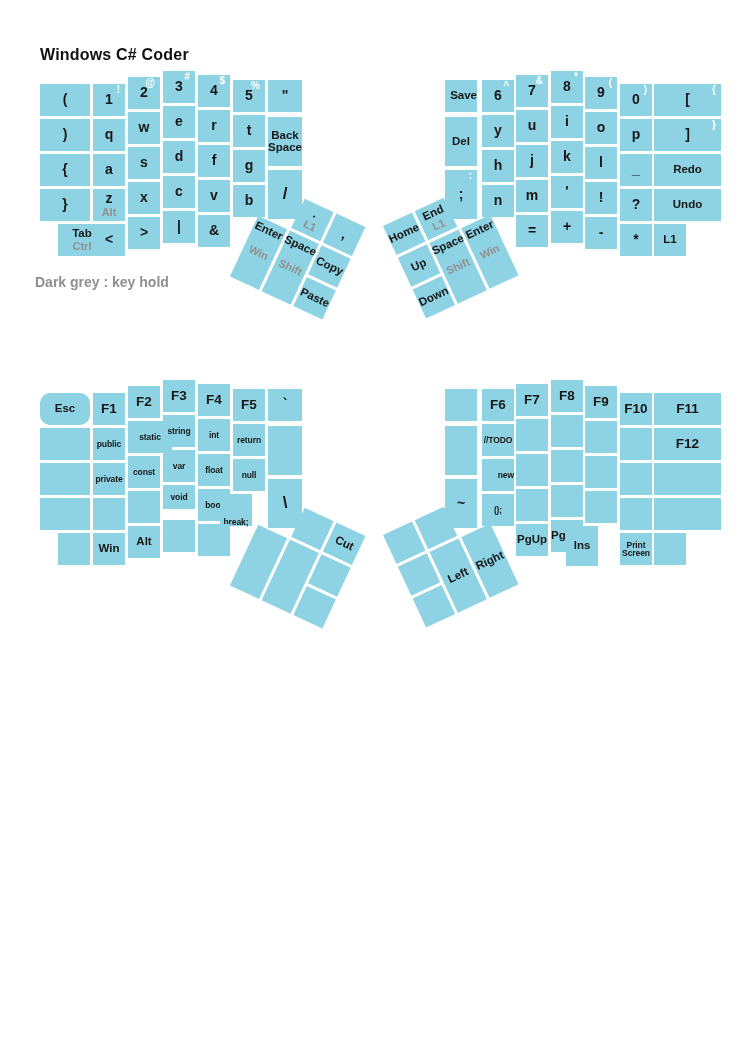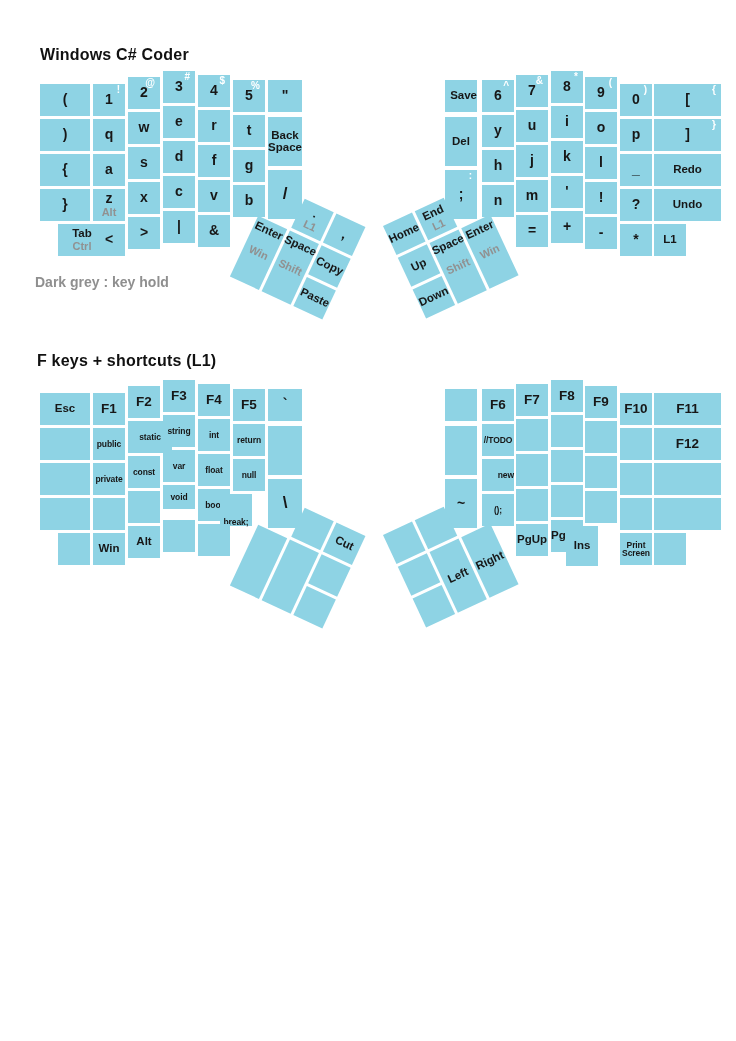--- a/index.html
+++ b/index.html
@@ -25,21 +25,20 @@
   .key.tall2{justify-content:flex-start;padding-top:4px;}
   .key.tall2 .sub{margin-top:12px;}
   .key.tallc{justify-content:center;}
 </style>
 </head>
 <body>
 
 <div class="canvas">
   <h1 class="title t1">Windows C# Coder</h1>
   <div class="note">Dark grey : key hold</div>
-  <h1 class="title t2">F keys + shortcuts (L1)</h1>
   <div id="keys">
       <div class="key" style="left: 40px; top: 84px; width: 50px; height: 32px;">
         <span class="t">(</span>
       </div>
       <div class="key" style="left: 93px; top: 84px; width: 32px; height: 32px;">
         <span class="sup">!</span>
         <span class="t">1</span>
       </div>
       <div class="key" style="left: 128px; top: 77px; width: 32px; height: 32px;">
         <span class="sup">@</span>
@@ -280,21 +279,21 @@
         </div>
         <div class="key s tall2" style="left: 35px; top: 35px; width: 32px; height: 67px;">
           <span class="t">Space</span>
           <span class="sub">Shift</span>
         </div>
         <div class="key s tall2" style="left: 70px; top: 35px; width: 32px; height: 67px;">
           <span class="t">Enter</span>
           <span class="sub">Win</span>
         </div>
       </div>
-      <div class="key s" style="left: 40px; top: 393px; width: 50px; height: 32px;">
+      <div class="key s" style="left: 40px; top: 393px; width: 50px; height: 32px; border-radius: 10px;">
         <span class="t">Esc</span>
       </div>
       <div class="key f" style="left: 93px; top: 393px; width: 32px; height: 32px;">
         <span class="t">F1</span>
       </div>
       <div class="key f" style="left: 128px; top: 386px; width: 32px; height: 32px;">
         <span class="t">F2</span>
       </div>
       <div class="key f" style="left: 163px; top: 380px; width: 32px; height: 32px;">
         <span class="t">F3</span>

